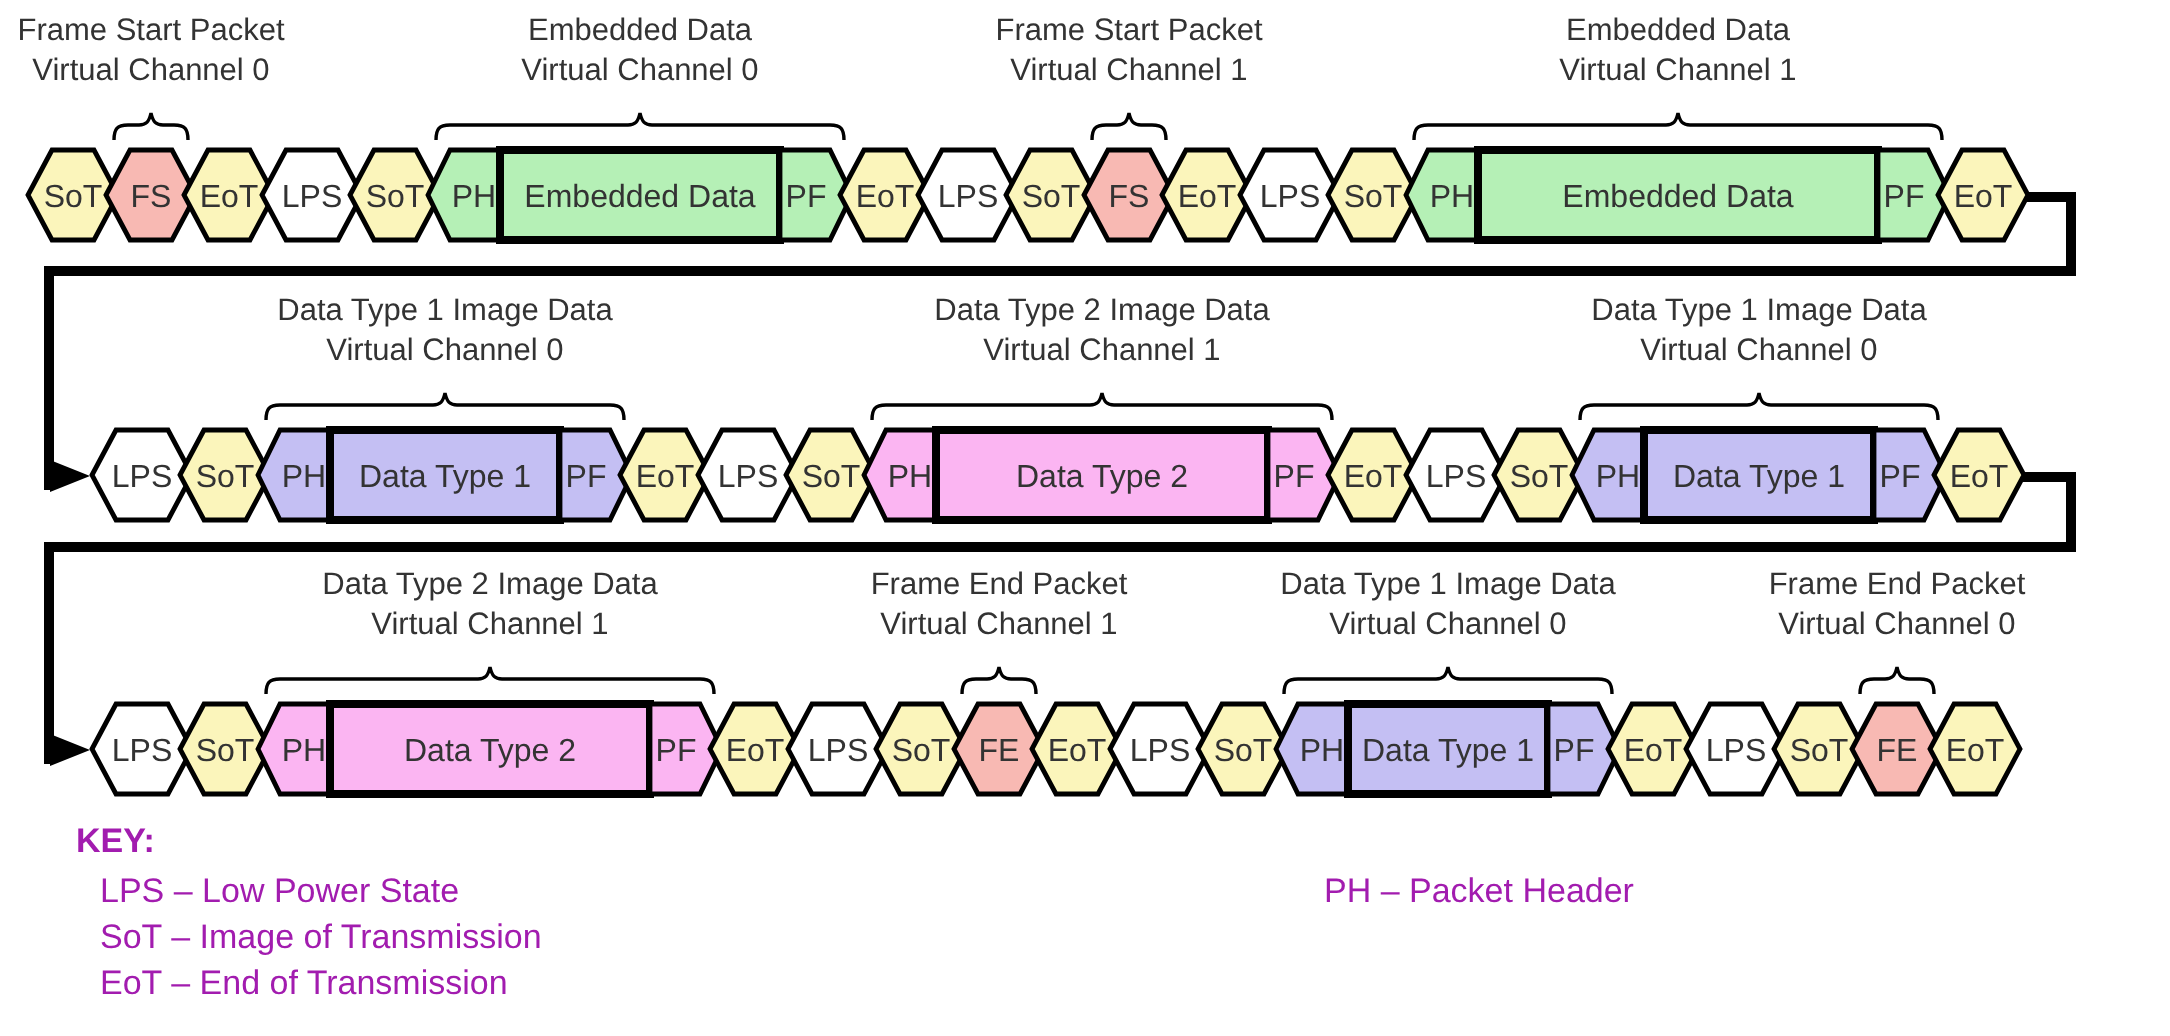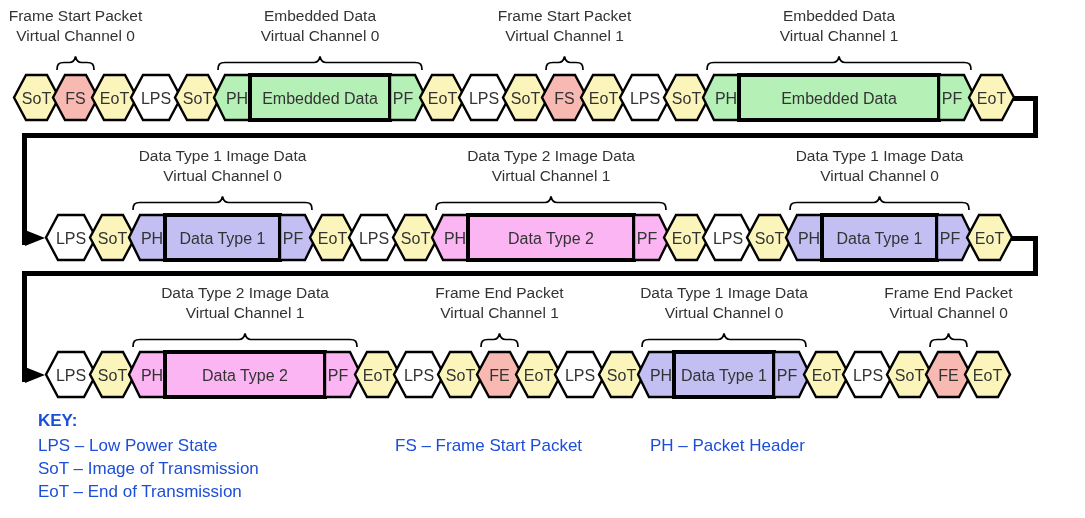--- a/index.html
+++ b/index.html
@@ -6,23 +6,23 @@
   .stage{position:relative;width:1085px;height:518px;background:#fff;overflow:hidden;
          font-family:"Liberation Sans",sans-serif;}
   .packet-row{position:absolute;z-index:2;}
   .packet-row svg{overflow:visible;display:block;}
   .cell-text{font-size:16px;fill:#333;font-family:"Liberation Sans",sans-serif;}
   .grp-label{position:absolute;top:-47px;width:300px;text-align:center;
              font-size:15.5px;line-height:20px;color:#333;z-index:3;white-space:nowrap;}
   .seg{position:absolute;background:#000;z-index:0;}
   .arrowhead{position:absolute;width:0;height:0;border-top:8px solid transparent;
              border-bottom:8px solid transparent;border-left:20px solid #000;z-index:1;}
-  .key{position:absolute;color:#1d4ed8;font-size:17px;z-index:2;}
+  .key{position:absolute;color:#a21caf;font-size:17px;z-index:2;}
   .key-title{font-weight:bold;}
-  .key-col div{line-height:23px;}
+  .key-col div{line-height:23px;margin-left:12px;}
 </style>
 </head>
 <body>
 
 <div class="stage">
 
   <div class="seg" style="left:980px;top:96px;width:58px;height:5px;"></div>
   <div class="seg" style="left:1033px;top:96px;width:5px;height:42px;"></div>
   <div class="seg" style="left:22px;top:133px;width:1016px;height:5px;"></div>
   <div class="seg" style="left:22px;top:133px;width:5px;height:112px;"></div>
@@ -216,19 +216,18 @@
       </div>
     </div>
 
   <div class="key key-title" style="left:38px;top:411px;">KEY:</div>
   <div class="key key-col" style="left:38px;top:434px;">
     <div>LPS – Low Power State</div>
     <div>SoT – Image of Transmission</div>
     <div>EoT – End of Transmission</div>
   </div>
   <div class="key key-col" style="left:395px;top:434px;">
-    <div>FS – Frame Start Packet</div>
   </div>
   <div class="key key-col" style="left:650px;top:434px;">
     <div>PH – Packet Header</div>
   </div>
 
 </div>
 
 </body></html>

